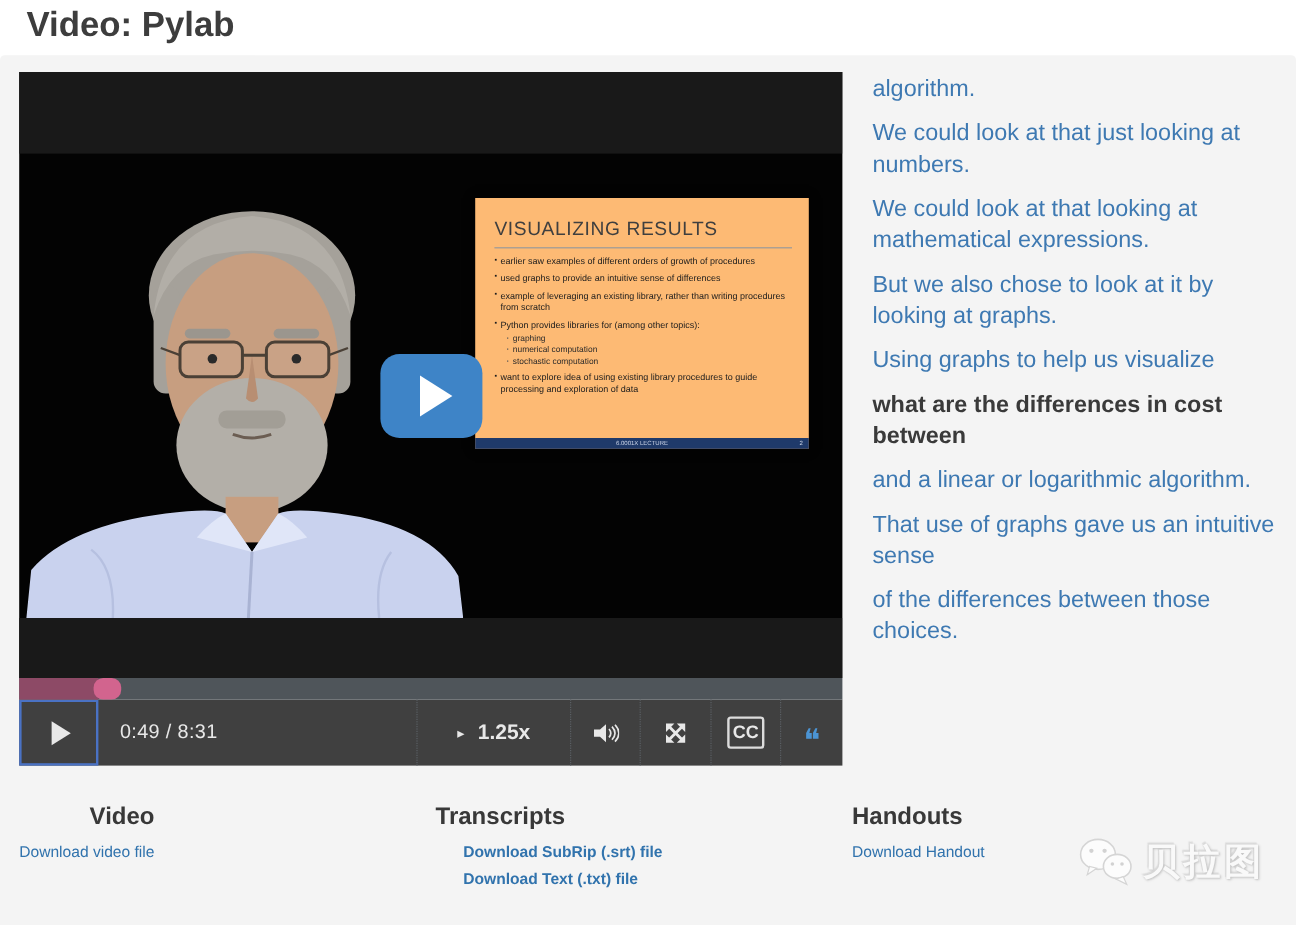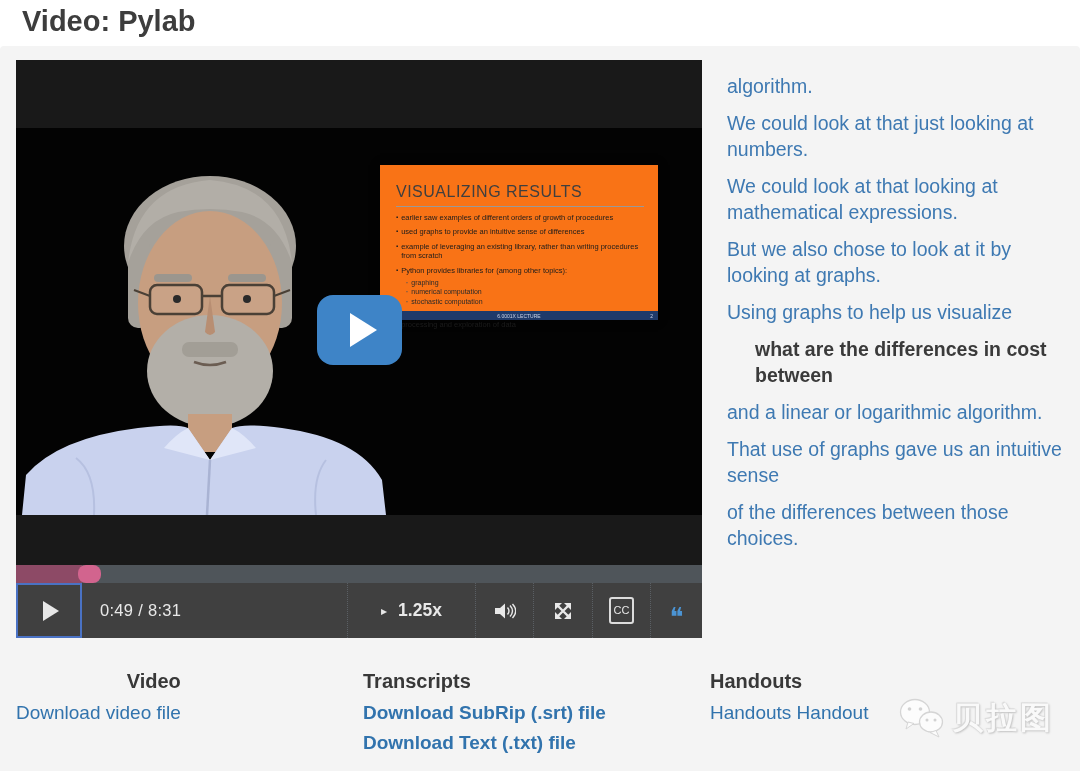--- a/index.html
+++ b/index.html
@@ -18,22 +18,22 @@
   }
 
   
   .video-wrap { position:absolute; left:16px; top:14px; width:686px; height:578px; }
   .video-screen { position:relative; width:686px; height:505px; background:#030303; overflow:hidden; }
   .letterbox-top    { position:absolute; left:0; top:0;   width:100%; height:68px; background:#191919; }
   .letterbox-bottom { position:absolute; left:0; top:455px; width:100%; height:50px; background:#191919; }
   .scene-svg { position:absolute; left:0; top:68px; }
 
   .slide {
-    position:absolute; left:364px; top:105px; width:278px; height:155px;
-    background:#f97316; box-shadow:0 0 8px rgba(0,0,0,.55);
+    position:absolute; left:380px; top:105px; width:278px; height:209px;
+    background:#fdba74; box-shadow:0 0 8px rgba(0,0,0,.55);
     padding:18px 14px 0 16px;
   }
   .slide-title {
     font-size:16px; font-weight:400; color:#3f3f3f; letter-spacing:.5px;
     border-bottom:1px solid #999; padding-bottom:5px; margin-bottom:6px;
   }
   .bullet-row { display:flex; font-size:7.5px; line-height:1.3; color:#1c1c1c; margin-bottom:4.5px; }
   .bullet-row::before { content:"▪"; font-size:6px; margin:1px 3px 0 0; }
   .sub-bullets { margin:-2px 0 4px 10px; }
   .sub-row { display:flex; font-size:7px; line-height:1.35; color:#2a2a2a; }
@@ -80,40 +80,40 @@
     border-left:16px solid #e8e8e8;
     border-top:10px solid transparent;
     border-bottom:10px solid transparent;
   }
   .time-box { width:265px; justify-content:flex-start; padding-left:18px; font-size:16.5px; letter-spacing:.3px; }
   .speed-box { width:128px; cursor:pointer; font-weight:700; font-size:17.5px; }
   .speed-caret { font-size:12px; margin-right:11px; font-weight:400; }
   .volume-box { width:58px; cursor:pointer; }
   .fs-box { width:59px; cursor:pointer; }
   .cc-box { width:58px; cursor:pointer; }
-  .cc-badge { border:2px solid #dcdcdc; border-radius:3px; font-size:11px; font-weight:400; padding:4px 3px; line-height:15px; }
+  .cc-badge { border:2px solid #dcdcdc; border-radius:3px; font-size:15px; font-weight:700; padding:4px 3px; line-height:15px; }
   .quote-box { width:52px; cursor:pointer; font-size:26px; color:#4b94d4; line-height:10px; padding-top:12px; }
 
   
-  .transcript { position:absolute; left:727px; top:27px; width:338px; }
+  .transcript { position:absolute; left:727px; top:15px; width:338px; }
   .t-line {
     font-size:19.5px; line-height:26px; margin-bottom:11px;
     color:#3e79b2; cursor:pointer;
   }
-  .t-line.active { color:#3a3a3a; font-weight:700;margin-left:28px; }
+  .t-line.active { color:#3a3a3a; font-weight:700; }
 
   
   .downloads { position:absolute; left:16px; top:624px; width:1048px; }
   .dl-col { position:absolute; top:0; }
   .dl-col.c1 { left:0;text-align:right; }
   .dl-col.c2 { left:347px; }
   .dl-col.c3 { left:694px; }
   .dl-heading { font-size:20px; font-weight:700; color:#383838; margin-bottom:9px; }
-  .dl-link { display:block; font-size:19px; color:#3173ad; text-decoration:none; margin-bottom:8px; cursor:pointer; }
-  .dl-link.bold { font-weight:700; }
+  .dl-link { display:block; font-size:13px; color:#3173ad; text-decoration:none; margin-bottom:8px; cursor:pointer; }
+  .dl-link.bold { font-weight:700;margin-left:23px; }
 
   
   .watermark {
     position:absolute; left:898px; top:650px;
     display:flex; align-items:center; opacity:.9;
   }
   .wm-text {
     font-size:31px; font-weight:700; color:#fafafa; letter-spacing:3px;
     text-shadow:0 0 1px #c2c2c2, 1px 1px 2px #bdbdbd, -1px -1px 1px #d8d8d8;
     margin-left:6px;
@@ -251,21 +251,21 @@
       <div class="dl-heading">Video</div>
       <a class="dl-link">Download video file</a>
     </div>
     <div class="dl-col c2">
       <div class="dl-heading">Transcripts</div>
       <a class="dl-link bold">Download SubRip (.srt) file</a>
       <a class="dl-link bold">Download Text (.txt) file</a>
     </div>
     <div class="dl-col c3">
       <div class="dl-heading">Handouts</div>
-      <a class="dl-link">Handouts Handout</a>
+      <a class="dl-link">Download Handout</a>
     </div>
   </div>
 
   <div class="watermark">
     <svg width="48" height="44" viewBox="0 0 48 44">
       <ellipse cx="17" cy="16" rx="14.5" ry="12.5" fill="#fdfdfd" stroke="#d2d2d2" stroke-width="1.3"></ellipse>
       <polygon points="10,26 8,33 16,27.5" fill="#fdfdfd" stroke="#d2d2d2" stroke-width="1"></polygon>
       <circle cx="11.5" cy="13" r="1.8" fill="#cfcfcf"></circle>
       <circle cx="22.5" cy="13" r="1.8" fill="#cfcfcf"></circle>
       <ellipse cx="33" cy="26" rx="11.5" ry="10" fill="#fdfdfd" stroke="#d2d2d2" stroke-width="1.3"></ellipse>

